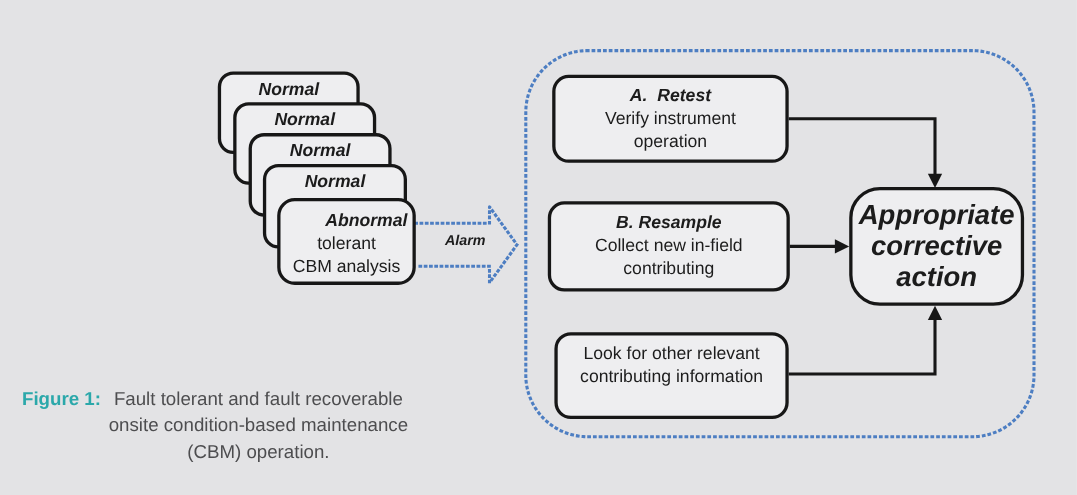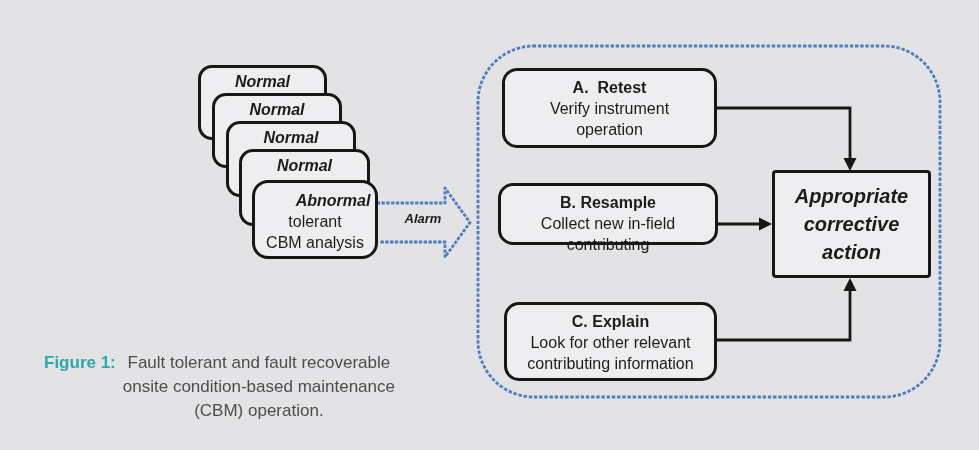--- a/index.html
+++ b/index.html
@@ -36,34 +36,34 @@
     padding-top:7px;
     font-size:16px;
     line-height:21px;
   }
   .front-card .t{font-weight:bold;font-style:italic;padding-left:36px;}
   .opt{
     padding-top:6px;
     font-size:16px;
     line-height:21px;
   }
-  .opt .t{font-weight:bold;}
+  .opt .t{font-weight:bold;font-style:italic;}
   .action{
-    border-radius:4px;
+    border-radius:28px;
     display:flex;flex-direction:column;justify-content:center;
-    font-size:20px;line-height:28px;
+    font-size:25px;line-height:28px;
     font-weight:bold;font-style:italic;
   }
   .alarm-label{
     position:absolute;
     font-size:13px;font-weight:bold;font-style:italic;color:#1c1c1c;
     text-align:center;
   }
   .caption{
-    position:absolute;left:44px;top:351px;
+    position:absolute;left:20px;top:351px;
     display:flex;
     font-size:17px;line-height:24px;
     color:#4d4d4f;
   }
   .caption .prefix{
     color:#2ba8aa;font-weight:bold;
     margin-right:7px;white-space:nowrap;
   }
   .caption .line{white-space:nowrap;text-align:center;}
 </style>
@@ -108,28 +108,27 @@
   </div>
 
   <div class="alarm-label" style="left:390px;top:211px;width:66px;">Alarm</div>
 
   <div class="node opt" style="left:502px;top:68px;width:215px;height:80px;">
     <div class="t">A.&nbsp;&nbsp;Retest</div>
     <div>Verify instrument</div>
     <div>operation</div>
   </div>
 
-  <div class="node opt" style="left:498px;top:183px;width:220px;height:62px;">
+  <div class="node opt" style="left:498px;top:183px;width:220px;height:82px;">
     <div class="t">B. Resample</div>
     <div>Collect new in-field</div>
     <div>contributing</div>
   </div>
 
   <div class="node opt" style="left:504px;top:302px;width:213px;height:79px;">
-    <div class="t">C. Explain</div>
     <div>Look for other relevant</div>
     <div>contributing information</div>
   </div>
 
   <div class="node action" style="left:772px;top:170px;width:159px;height:108px;">
     <div>Appropriate</div>
     <div>corrective</div>
     <div>action</div>
   </div>
 

